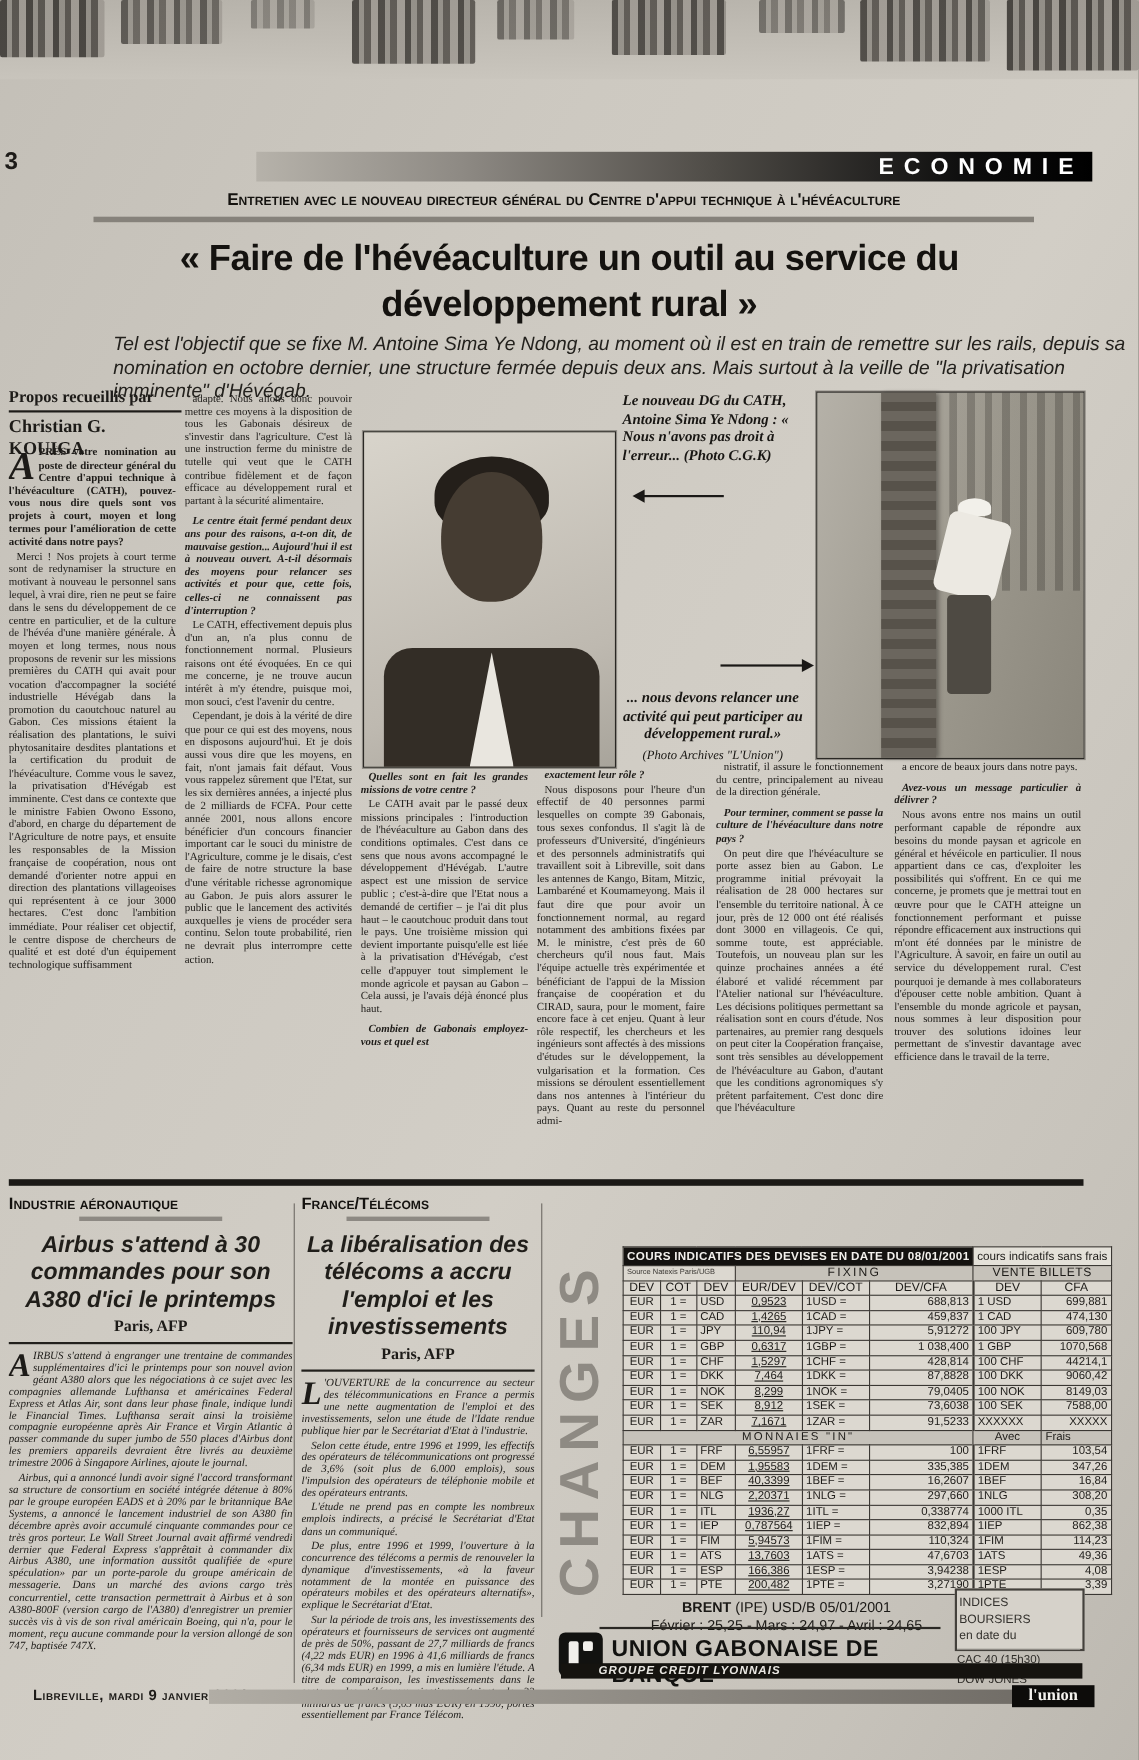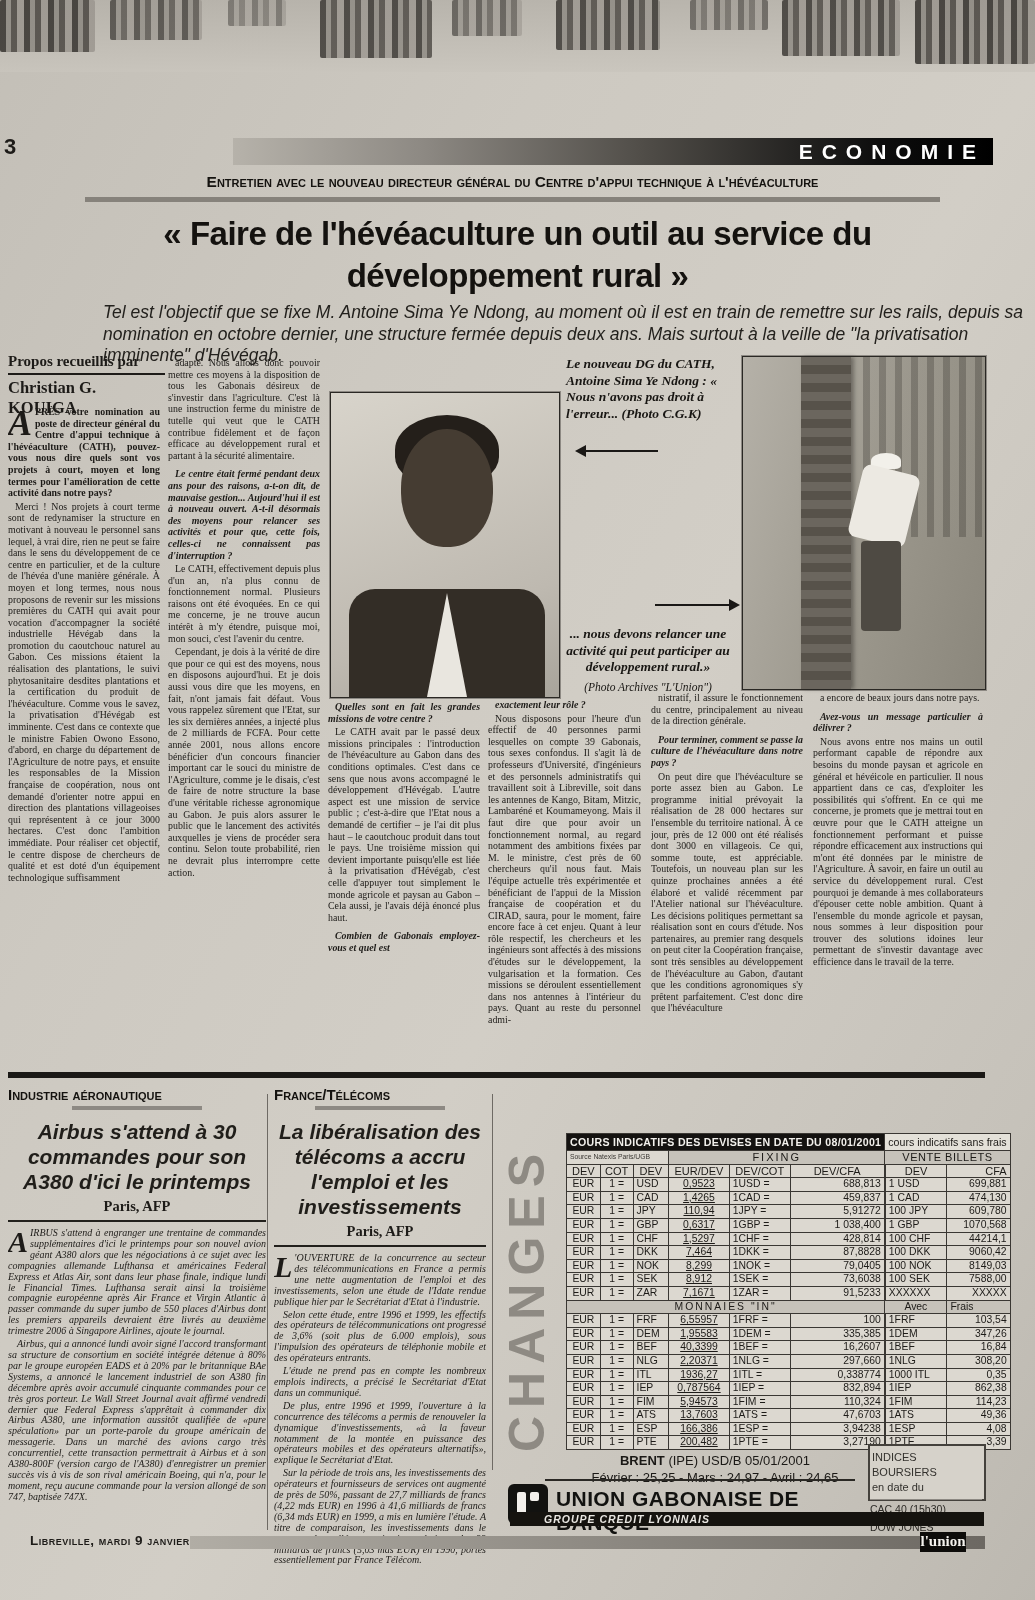--- a/index.html
+++ b/index.html
@@ -222,21 +222,21 @@
         <th colspan="2" class="tfix" style="letter-spacing:.5px;">VENTE BILLETS</th>
       </tr>
       <tr class="cols">
         <th style="width:34px;">DEV</th>
         <th style="width:30px;">COT</th>
         <th style="width:38px;">DEV</th>
         <th style="width:62px;">EUR/DEV</th>
         <th style="width:62px;">DEV/COT</th>
         <th style="width:66px;">DEV/CFA</th>
         <th style="width:58px;border-left:2px solid #3a3733;">DEV</th>
-        <th style="width:60px;text-align:right;">CFA</th>
+        <th style="width:60px;">CFA</th>
       </tr>
     </thead>
     <tbody>
         <tr>
           <td>EUR</td>
           <td>1 =</td>
           <td>USD</td>
           <td>0,9523</td>
           <td>1USD =</td>
           <td>688,813</td>
@@ -447,15 +447,15 @@
   <div class="indrow" style="left:870px;top:1499px;width:112px;">CAC 40 (15h30)</div>
   <div class="indrow" style="left:870px;top:1517px;width:112px;">DOW JONES</div>
 
   <div class="ugb-rule" style="left:545px;top:1479px;width:310px;"></div>
   <div class="ugb-logo" style="left:508px;top:1484px;"></div>
   <div class="ugb-name" style="left:556px;top:1487px;width:310px;">UNION GABONAISE DE BANQUE</div>
   <div class="ugb-strip" style="left:510px;top:1512px;width:440px;height:14px;">GROUPE CREDIT LYONNAIS</div>
 
   <div class="footer-date" style="left:30px;top:1533px;">Libreville, mardi 9 janvier 2001</div>
   <div class="footer-bar" style="left:190px;top:1536px;width:795px;height:13px;"></div>
-  <div class="lunion" style="left:920px;top:1532px;width:46px;height:20px;">l'union</div>
+  <div class="lunion" style="left:920px;top:1532px;width:75px;height:20px;">l'union</div>
 
 </div>
 
 </body></html>

